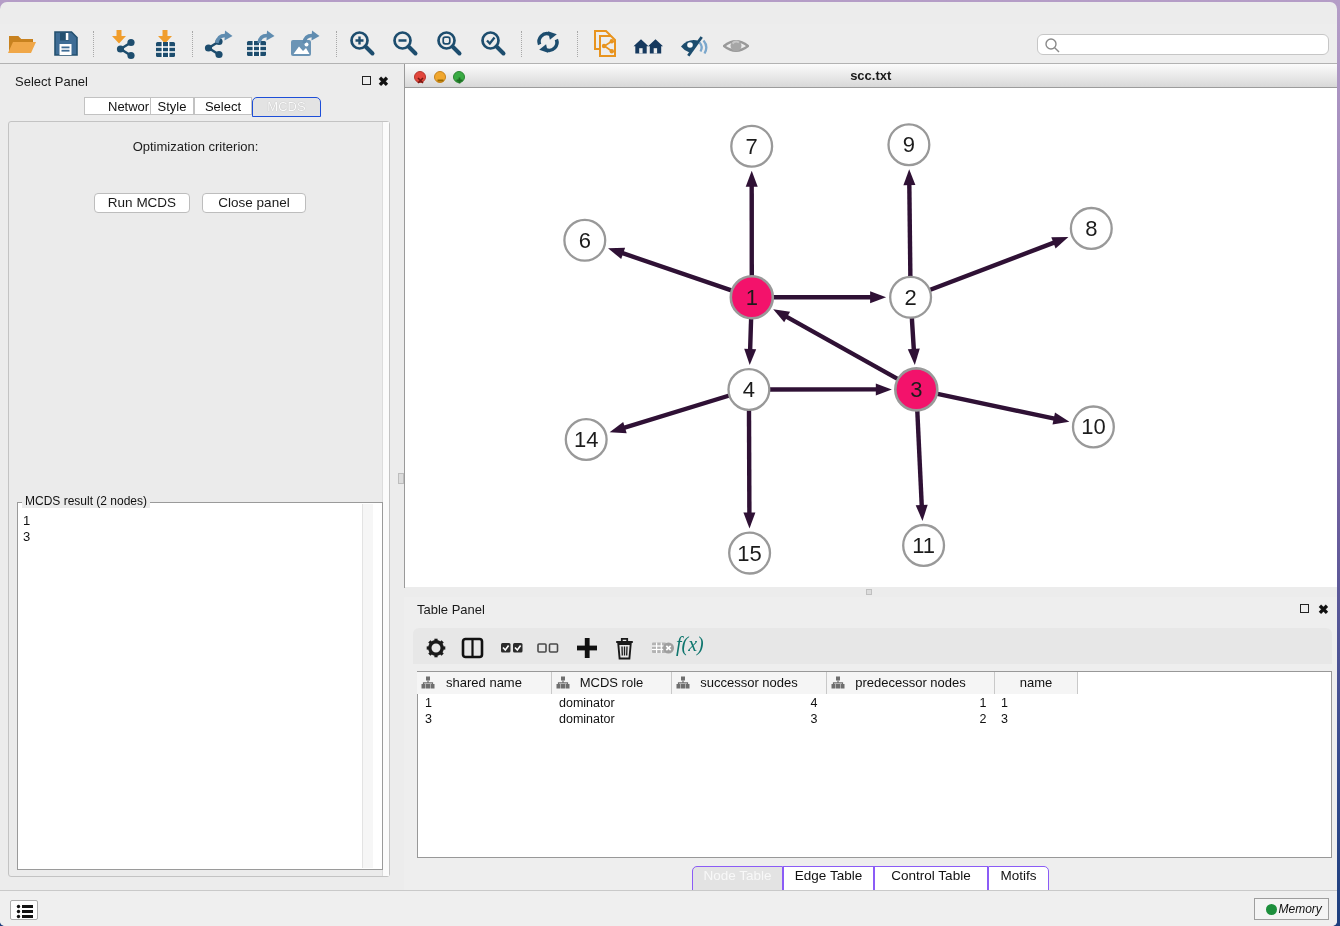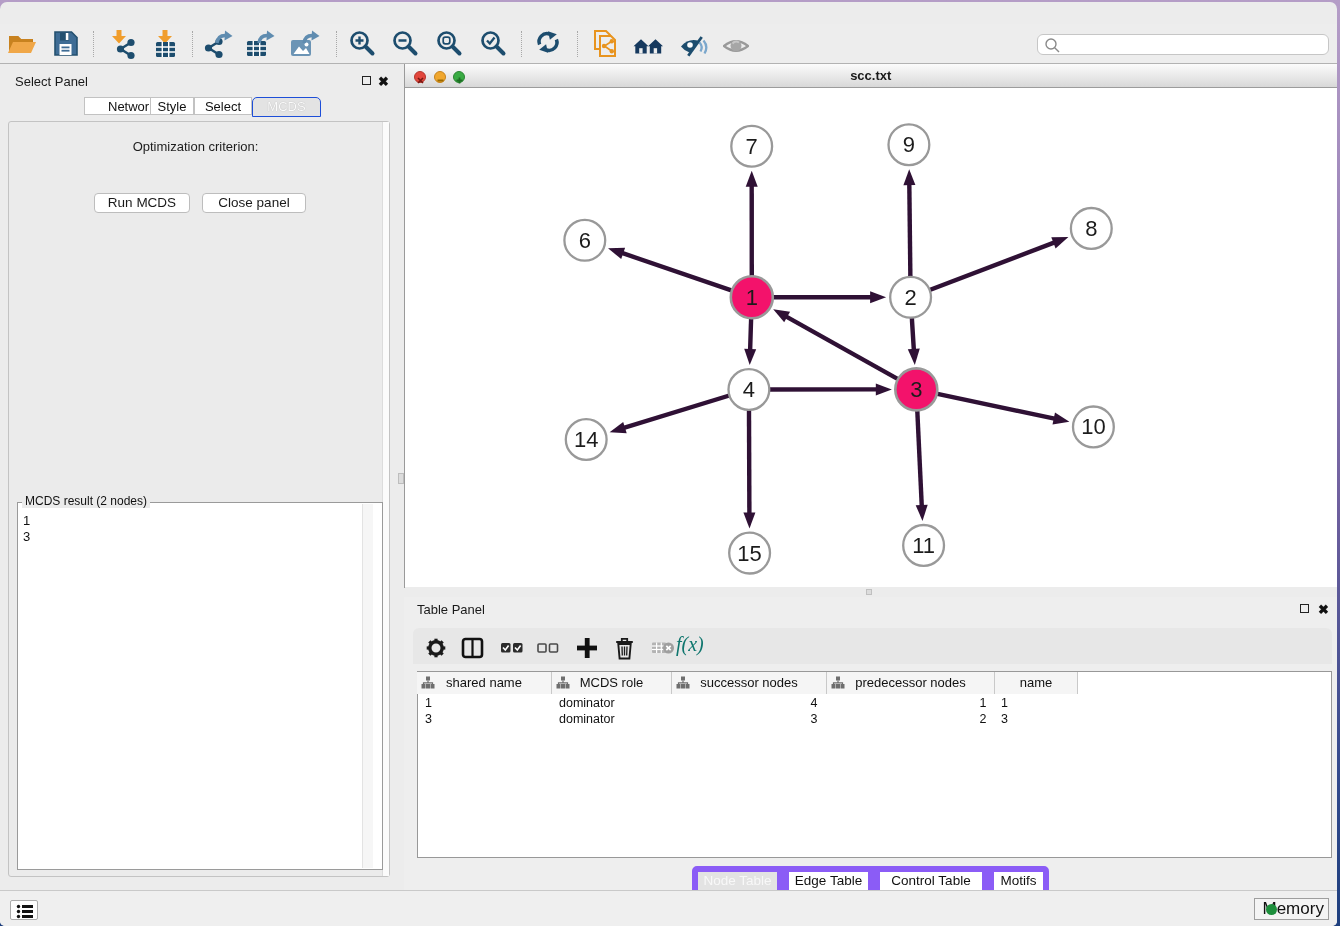--- a/index.html
+++ b/index.html
@@ -33,25 +33,25 @@
 #netframe { position:absolute; left:404px; top:62px; width:932.5px; height:524px; border-left:1px solid #9a9a9a; }
 #nettitle { position:absolute; left:0; top:0; width:100%; height:24px; box-sizing:border-box; background:linear-gradient(180deg,#fbfbfb 0%,#ececec 45%,#d8d8d8 100%); border-bottom:1px solid #9c9c9c; }
 .tl { position:absolute; top:6.5px; width:12px; height:12px; border-radius:50%; text-align:center; }
 #netcanvas { position:absolute; left:0; top:24px; width:100%; height:499px; background:#fff; }
 #scctitle { position:absolute; top:4px; left:0; width:100%; text-align:center; font-size:13px; font-weight:600; color:#1a1a1a; }
 
 #tpanel { position:absolute; left:404px; top:595px; width:932.5px; height:294px; background:#eeeeee; }
 #ttable { position:absolute; left:13px; top:74px; width:915px; height:187px; background:#fff; border:1px solid #989898; }
 .thcell { position:absolute; top:0; height:22px; background:#f5f5f5; border-right:1px solid #c9c9c9; font-size:13px; color:#111; text-align:center; line-height:22px; }
 .trow { position:absolute; font-size:12.5px; color:#111; height:16px; line-height:16px; }
-.btab { position:absolute; top:269px; height:37px; background:#fff; border:6px solid #8b5cf6; font-size:13.5px; color:#111; text-align:center; line-height:18px; }
+.btab { position:absolute; top:269px; height:37px; background:#fff; border:1px solid #8b5cf6; font-size:13.5px; color:#111; text-align:center; line-height:18px; }
 
 #statusbar { position:absolute; left:0; top:888px; width:100%; height:36px; background:#efefef; border-top:1px solid #c9c9c9; }
 #listbtn { position:absolute; left:10px; top:9px; width:28px; height:20px; background:#fdfdfd; border:1px solid #ababab; border-radius:2px; }
-#membtn { position:absolute; right:8px; top:7px; width:75px; height:22px; background:#f4f4f4; border:1px solid #9e9e9e; font-size:17px; color:#111; line-height:20px; padding-left:8px; }
+#membtn { position:absolute; right:8px; top:7px; width:75px; height:22px; background:#f4f4f4; border:1px solid #9e9e9e; font-size:12px; color:#111; line-height:20px; padding-left:24px;font-style:italic; }
 #memdot { position:absolute; left:11px; top:5px; width:11px; height:11px; border-radius:50%; background:#1d8f3c; }
 </style>
 </head>
 <body>
 <div id="win">
   <div id="toolbar">
     <svg class="ticon" style="left:6px;top:4px;" width="32" height="32">
         <path d="M3 8 L12 8 L15 11 L27 11 L27 14 L3 14 Z" fill="#bf7414"></path>
         <path d="M3 8 L3 24 L24 24 L27 11 L15 11 L12 8 Z" fill="#c8821f"></path>
         <path d="M7 14 L30 14 L25 25 L2 25 Z" fill="#f0a748"></path>

